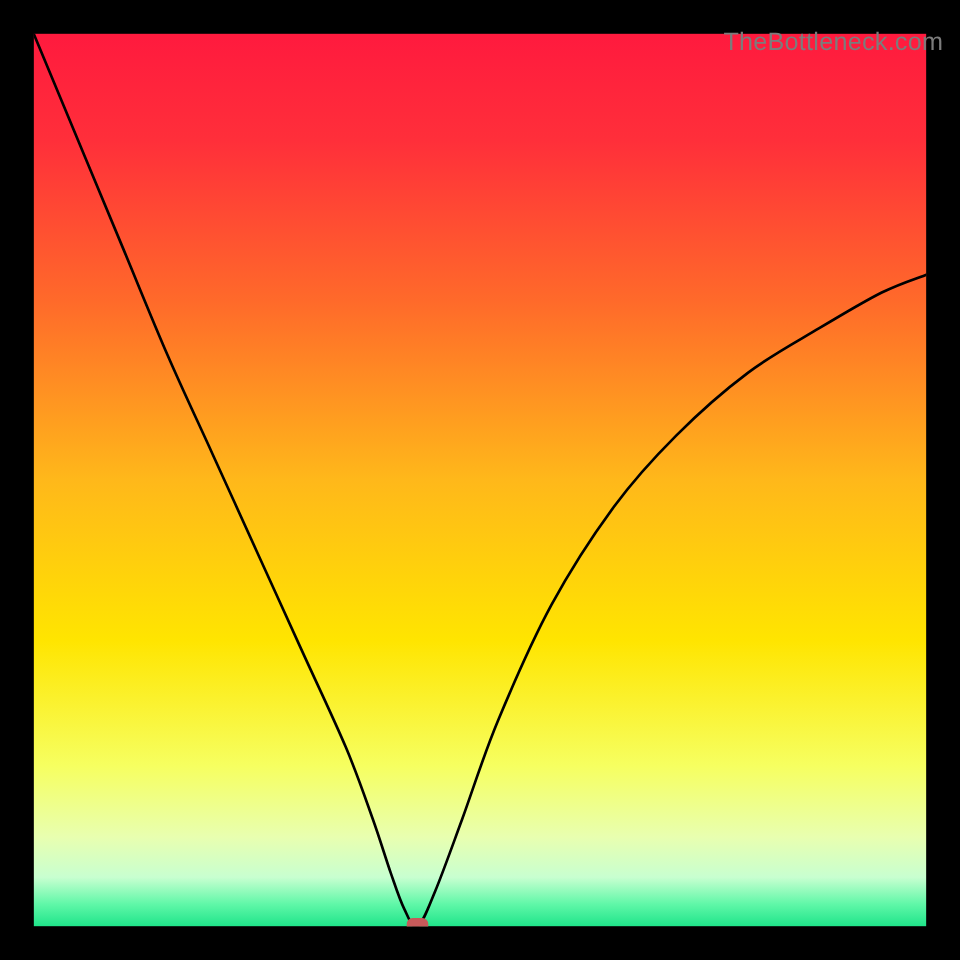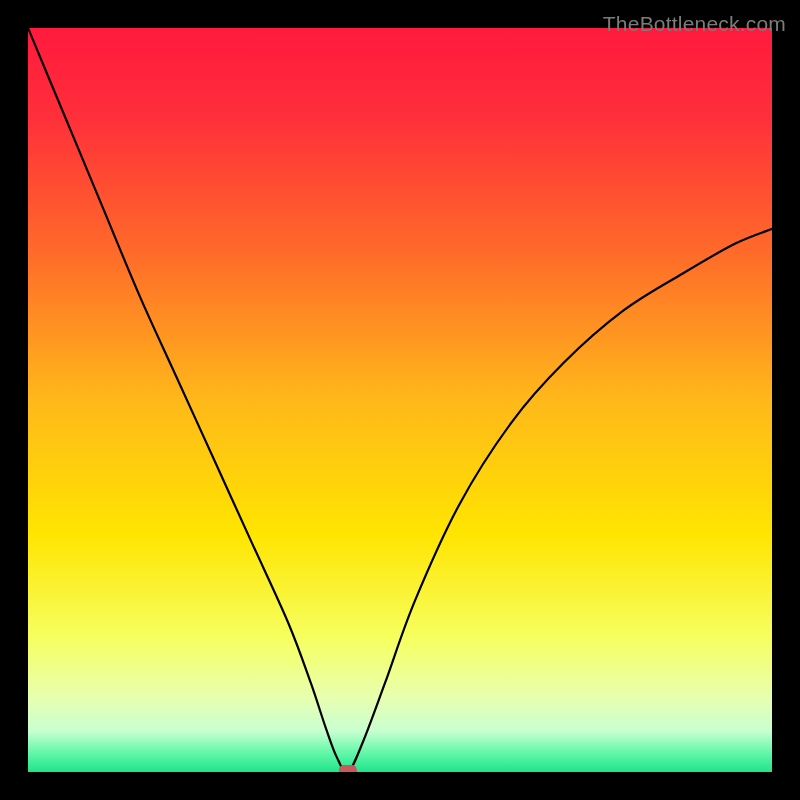--- a/index.html
+++ b/index.html
@@ -14,21 +14,21 @@
   .frame {
     position: absolute;
     left: 28px;
     top: 28px;
     width: 744px;
     height: 744px;
     background: #000;
   }
   .watermark {
     position: absolute;
-    top: 12px;
+    top: 24px;
     right: 14px;
     color: #7c7c7c;
     font-size: 21px;
     font-weight: 400;
     letter-spacing: 0.2px;
     font-family: Arial, Helvetica, sans-serif;
   }
   svg {
     display: block;
   }

